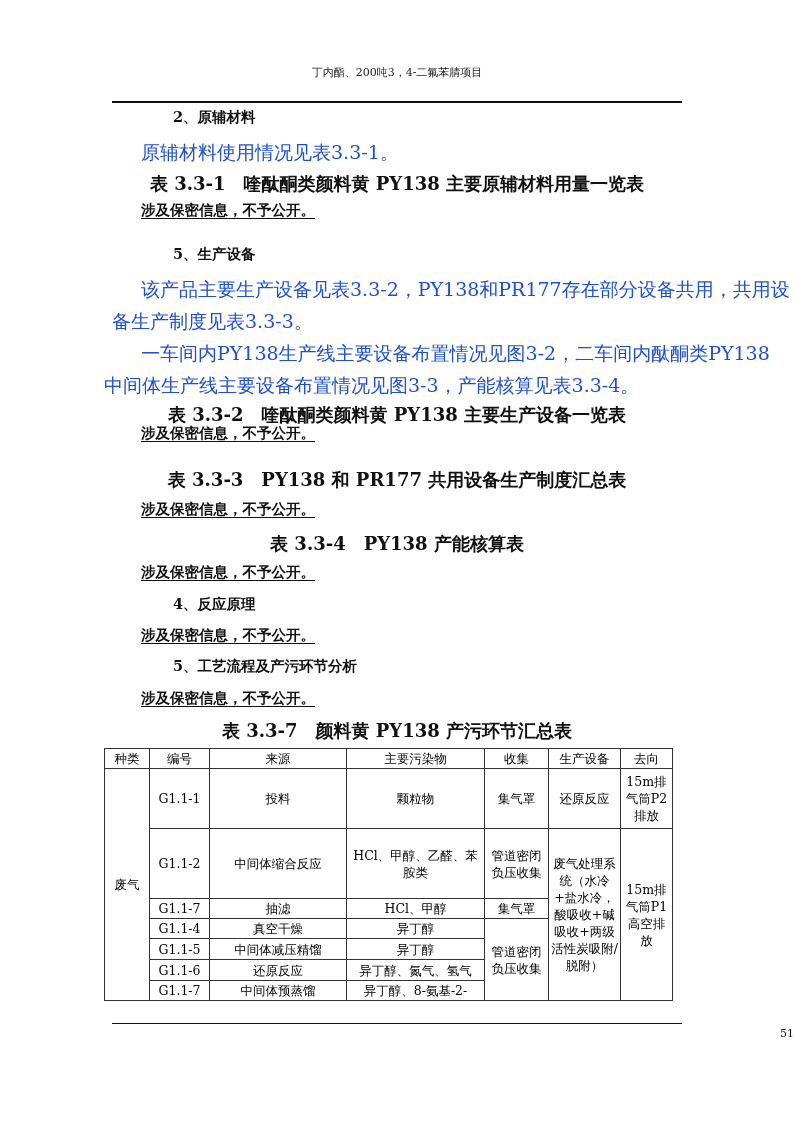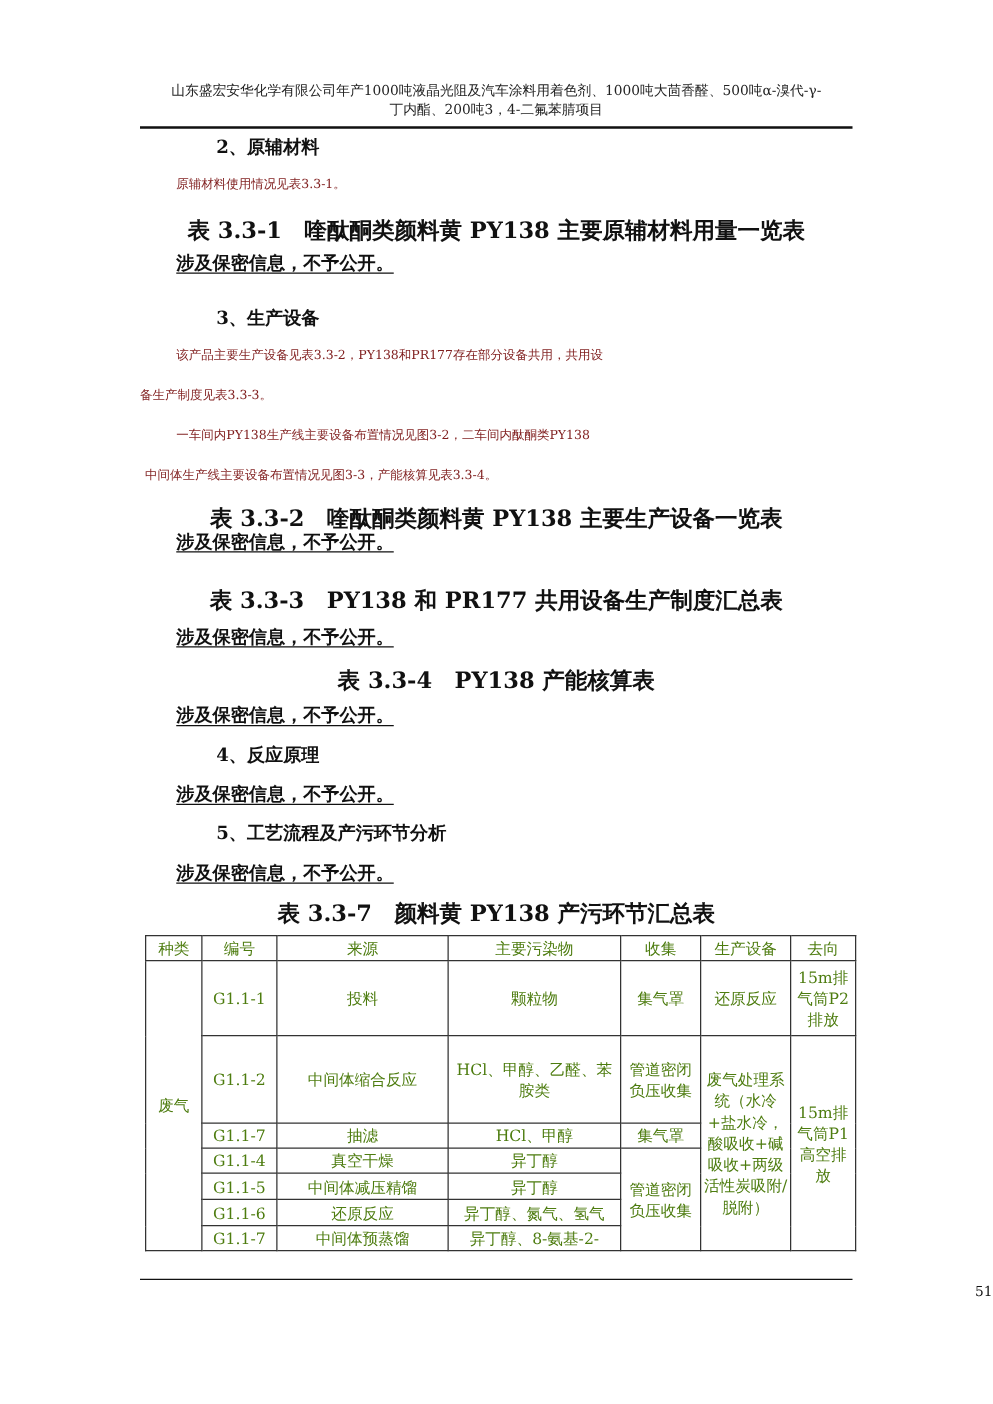--- a/index.html
+++ b/index.html
@@ -2,50 +2,49 @@
 <html><head>
   <meta charset="utf-8">
   <style>
     html, body { margin: 0; padding: 0; background: #ffffff; }
     body { width: 794px; height: 1123px; position: relative; overflow: hidden;
            font-family: "DejaVu Serif", "Liberation Serif", serif; color: #111; }
     .header { position: absolute; left: 112px; top: 65px; width: 570px; text-align: center;
               font-size: 11px; line-height: 15px; color: #222; }
     .header-rule { position: absolute; left: 112px; top: 101px; width: 570px; height: 2px; background: #111; }
     .h { position: absolute; left: 141px; font-size: 14.5px; font-weight: bold; margin-left: 32px; }
-    .p { position: absolute; font-size: 10px; color: #7f1d1d; }
+    .p { position: absolute; font-size: 19px; color: #1d4ed8; }
     .cap { position: absolute; width: 794px; left: 0; text-align: center; font-size: 18px; font-weight: bold; }
     .conf { position: absolute; left: 141px; font-size: 14.5px; font-weight: bold;
             text-decoration: underline; text-underline-offset: 3px; color: #111; }
-    table.t { position: absolute; left: 116px; top: 748px; border-collapse: collapse;
-              font-size: 12.5px; color: #4d7c0f; padding-left: 12px; }
+    table.t { position: absolute; left: 104px; top: 748px; border-collapse: collapse;
+              font-size: 12.5px; color: #000000; padding-left: 12px; }
     table.t td { border: 1px solid #333; text-align: center; vertical-align: middle; padding: 0 2px; line-height: 17px; }
     table.t tr.hdr td { height: 19px; }
     .footer-rule { position: absolute; left: 112px; top: 1023px; width: 570px; height: 1px; background: #111; }
     .page-num { position: absolute; left: 0; width: 794px; top: 1027px; text-align: right; font-size: 11px; }
   </style>
 </head>
 <body>
 
 <div class="header">
-  <div>山东盛宏安华化学有限公司年产1000吨液晶光阻及汽车涂料用着色剂、1000吨大茴香醛、500吨α-溴代-γ-</div>
   <div>丁内酯、200吨3，4-二氟苯腈项目</div>
 </div>
 <div class="header-rule"></div>
 
 <div class="h" style="top:108px">2、原辅材料</div>
 <div class="p" style="left:141px; top:140px">原辅材料使用情况见表3.3-1。</div>
 <div class="cap" style="top:172px">表 3.3-1　喹酞酮类颜料黄 PY138 主要原辅材料用量一览表</div>
 <div class="conf" style="top:201px">涉及保密信息，不予公开。</div>
 
-<div class="h" style="top:245px">3、生产设备</div>
+<div class="h" style="top:245px">5、生产设备</div>
 <div class="p" style="left:141px; top:277px">该产品主要生产设备见表3.3-2，PY138和PR177存在部分设备共用，共用设</div>
 <div class="p" style="left:112px; top:309px">备生产制度见表3.3-3。</div>
 <div class="p" style="left:141px; top:341px">一车间内PY138生产线主要设备布置情况见图3-2，二车间内酞酮类PY138</div>
-<div class="p" style="left:116px; top:373px">中间体生产线主要设备布置情况见图3-3，产能核算见表3.3-4。</div>
+<div class="p" style="left:104px; top:373px">中间体生产线主要设备布置情况见图3-3，产能核算见表3.3-4。</div>
 <div class="cap" style="top:403px">表 3.3-2　喹酞酮类颜料黄 PY138 主要生产设备一览表</div>
 <div class="conf" style="top:424px">涉及保密信息，不予公开。</div>
 <div class="cap" style="top:468px">表 3.3-3　PY138 和 PR177 共用设备生产制度汇总表</div>
 <div class="conf" style="top:500px">涉及保密信息，不予公开。</div>
 <div class="cap" style="top:532px">表 3.3-4　PY138 产能核算表</div>
 <div class="conf" style="top:563px">涉及保密信息，不予公开。</div>
 
 <div class="h" style="top:595px">4、反应原理</div>
 <div class="conf" style="top:626px">涉及保密信息，不予公开。</div>
 

